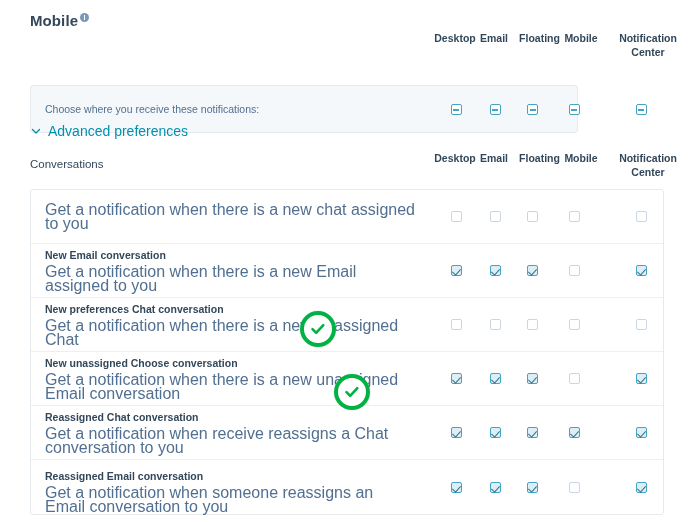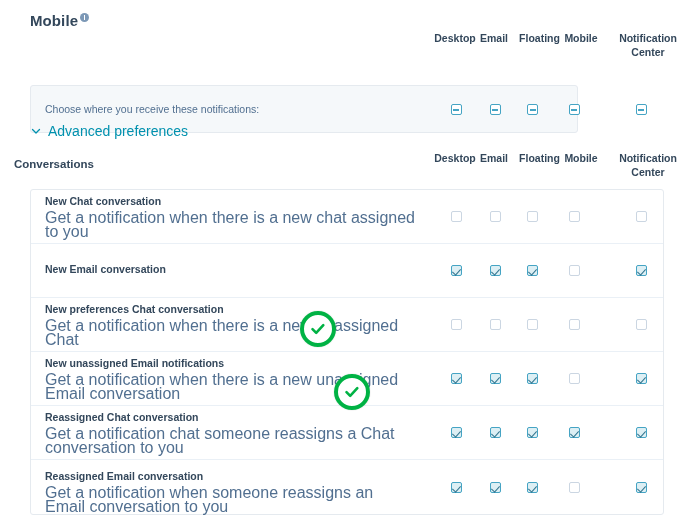--- a/index.html
+++ b/index.html
@@ -116,24 +116,24 @@
     width: 10px;
     height: 10px;
     margin-right: 7px;
     flex: 0 0 auto;
     display: block;
   }
 
   
   .section-title {
     position: absolute;
-    left: 14px;
+    left: 30px;
     top: 158px;
     font-size: 11.5px;
-    font-weight: bold;
+    font-weight: normal;
     color: #33475b;
   }
 
   
   .pref-table {
     position: absolute;
     left: 30px;
     top: 189px;
     width: 634px;
     box-sizing: border-box;
@@ -295,21 +295,20 @@
     <div class="col-head desktop"><span>Desktop</span></div>
     <div class="col-head email"><span>Email</span></div>
     <div class="col-head floating"><span>Floating</span></div>
     <div class="col-head mobile"><span>Mobile</span></div>
     <div class="col-head nc"><span>Notification</span><span class="line2">Center</span></div>
   </div>
 
 <div class="pref-table" id="pref-table">
     <div class="pref-row">
       <div class="row-text">
-        <div class="row-title">New Chat conversation</div>
         <div class="row-desc">Get a notification when there is a new chat assigned to you</div>
       </div>
       <div class="row-boxes">
         <div class="cb-cell desktop">
           <span class="cb" role="checkbox" aria-checked="false"></span>
         </div>
         <div class="cb-cell email">
           <span class="cb" role="checkbox" aria-checked="false"></span>
         </div>
         <div class="cb-cell floating">
@@ -319,20 +318,21 @@
           <span class="cb" role="checkbox" aria-checked="false"></span>
         </div>
         <div class="cb-cell nc">
           <span class="cb" role="checkbox" aria-checked="false"></span>
         </div>
       </div>
     </div>
     <div class="pref-row">
       <div class="row-text">
         <div class="row-title">New Email conversation</div>
+        <div class="row-desc">Get a notification when there is a new Email assigned to you</div>
       </div>
       <div class="row-boxes">
         <div class="cb-cell desktop">
           <span class="cb checked" role="checkbox" aria-checked="true"></span>
         </div>
         <div class="cb-cell email">
           <span class="cb checked" role="checkbox" aria-checked="true"></span>
         </div>
         <div class="cb-cell floating">
           <span class="cb checked" role="checkbox" aria-checked="true"></span>
@@ -363,21 +363,21 @@
         <div class="cb-cell mobile">
           <span class="cb" role="checkbox" aria-checked="false"></span>
         </div>
         <div class="cb-cell nc">
           <span class="cb" role="checkbox" aria-checked="false"></span>
         </div>
       </div>
     </div>
     <div class="pref-row">
       <div class="row-text">
-        <div class="row-title">New unassigned Email notifications</div>
+        <div class="row-title">New unassigned Choose conversation</div>
         <div class="row-desc">Get a notification when there is a new unassigned Email conversation</div>
       </div>
       <div class="row-boxes">
         <div class="cb-cell desktop">
           <span class="cb checked" role="checkbox" aria-checked="true"></span>
         </div>
         <div class="cb-cell email">
           <span class="cb checked" role="checkbox" aria-checked="true"></span>
         </div>
         <div class="cb-cell floating">
@@ -387,21 +387,21 @@
           <span class="cb" role="checkbox" aria-checked="false"></span>
         </div>
         <div class="cb-cell nc">
           <span class="cb checked" role="checkbox" aria-checked="true"></span>
         </div>
       </div>
     </div>
     <div class="pref-row">
       <div class="row-text">
         <div class="row-title">Reassigned Chat conversation</div>
-        <div class="row-desc">Get a notification chat someone reassigns a Chat conversation to you</div>
+        <div class="row-desc">Get a notification when receive reassigns a Chat conversation to you</div>
       </div>
       <div class="row-boxes">
         <div class="cb-cell desktop">
           <span class="cb checked" role="checkbox" aria-checked="true"></span>
         </div>
         <div class="cb-cell email">
           <span class="cb checked" role="checkbox" aria-checked="true"></span>
         </div>
         <div class="cb-cell floating">
           <span class="cb checked" role="checkbox" aria-checked="true"></span>

